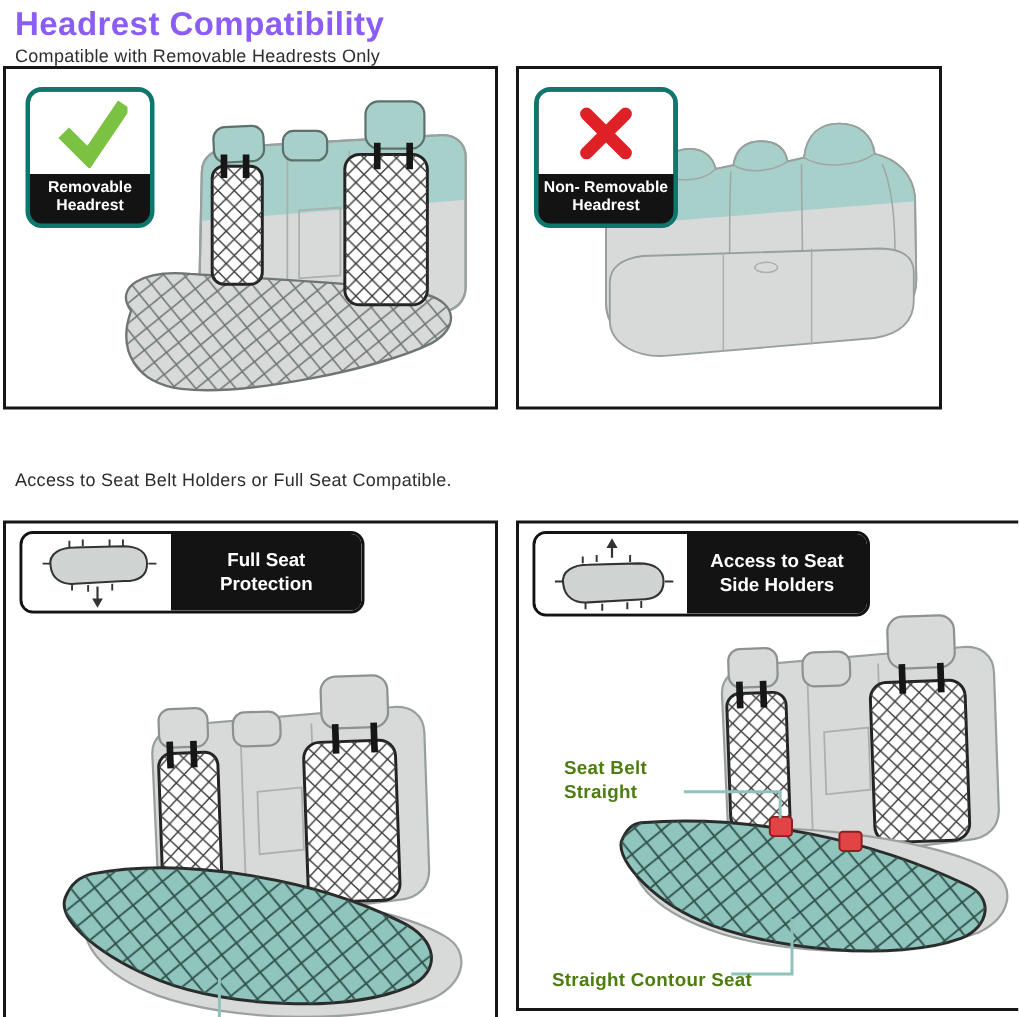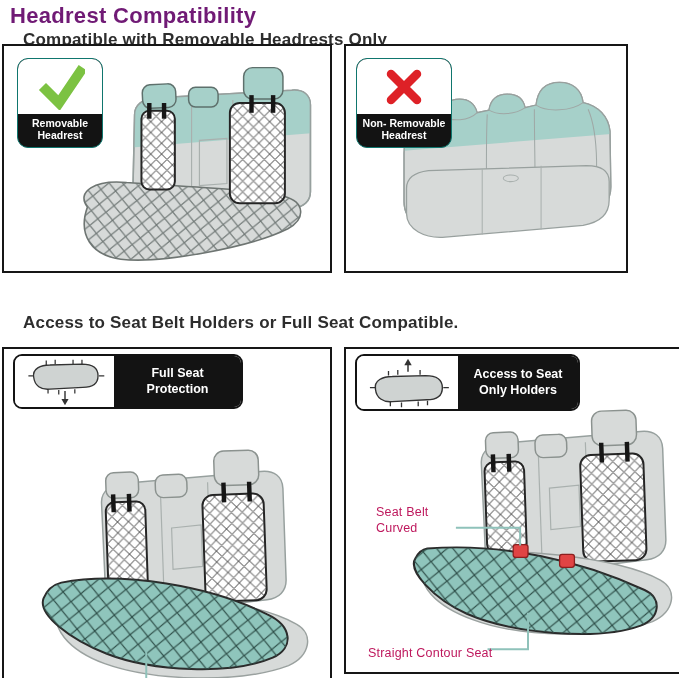--- a/index.html
+++ b/index.html
@@ -1,34 +1,34 @@
 <!DOCTYPE html>
 <html><head>
 <meta charset="utf-8">
 <style>
   html,body{margin:0;padding:0;background:#fff;}
   #canvas{position:relative;width:679px;height:678px;background:#fff;overflow:hidden;
           font-family:"Liberation Sans",sans-serif;color:#2d2d2d;}
-  .h-title{position:absolute;font-size:22px;font-weight:700;letter-spacing:.3px;color:#701a75;}
-  .h-sub{position:absolute;font-size:17px;font-weight:700;letter-spacing:.2px;color:#2d2d2d;margin-left:13px;}
+  .h-title{position:absolute;font-size:22px;font-weight:700;letter-spacing:.3px;color:#8b5cf6;}
+  .h-sub{position:absolute;font-size:12px;font-weight:400;letter-spacing:.2px;color:#2d2d2d;}
   .panel{position:absolute;border:2px solid #161616;background:#fff;box-sizing:border-box;}
   .illus{position:absolute;left:0;top:0;width:100%;height:100%;}
-  .badge{position:absolute;background:#131313;border:1px solid #0f766e;border-radius:11px;
+  .badge{position:absolute;background:#131313;border:3px solid #0f766e;border-radius:11px;
          overflow:hidden;box-sizing:border-box;}
   .badge-top{background:#fff;border-radius:7px 7px 0 0;height:55px;display:flex;
              align-items:center;justify-content:center;}
   .badge-label{color:#fff;font-size:10.5px;font-weight:700;text-align:center;line-height:1.18;
                padding:3px 1px 5px;}
   .opt-header{position:absolute;display:flex;border:2.5px solid #131313;border-radius:9px;
               background:#fff;overflow:hidden;box-sizing:border-box;}
   .opt-icon{display:flex;align-items:center;justify-content:center;background:#fff;}
   .opt-label{flex:1;background:#131313;color:#fff;font-weight:700;font-size:12.5px;
              display:flex;align-items:center;justify-content:center;text-align:center;
              line-height:1.25;padding:0 6px;}
-  .callout{position:absolute;font-size:12.5px;font-weight:400;color:#be185d;line-height:1.25;
+  .callout{position:absolute;font-size:12.5px;font-weight:700;color:#4d7c0f;line-height:1.25;
            letter-spacing:.2px;}
 </style>
 </head>
 <body>
 
 <div id="canvas">
 
   <svg width="0" height="0" style="position:absolute" aria-hidden="true">
     <defs>
       <pattern id="netDark" width="11" height="11" patternUnits="userSpaceOnUse">
@@ -271,24 +271,24 @@
               <path d="M68 47 V52"></path>
             <path d="M12 33 H6"></path>
               <path d="M85 33 H91"></path>
           </g>
           <path d="M12 35 C10 25 20 21 30 21 L66 20 C78 20 84 25 84 33 C84 42 78 46 67 46 L30 48 C20 49 13 44 12 35 Z" fill="#cfd3d2" stroke="#333" stroke-width="1.5"></path>
         </svg>
       </div>
       <div class="opt-label">
         <span>
           <span>Access to Seat</span><br>
-          <span>Only Holders</span>
+          <span>Side Holders</span>
         </span>
       </div>
     </div>
     <div class="callout" style="left:30px;top:156px">
       <span>Seat Belt</span><br>
-      <span>Curved</span>
+      <span>Straight</span>
     </div>
     <div class="callout" style="left:22px;top:297px">Straight Contour Seat</div>
   </div>
 
 </div>
 
 </body></html>

